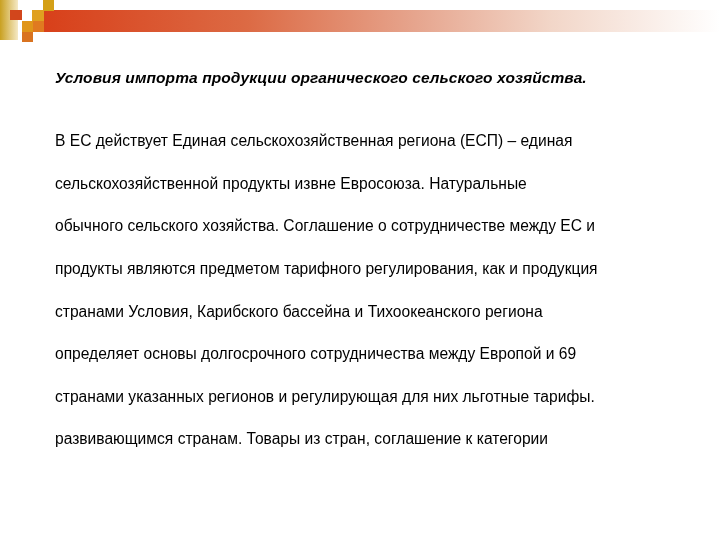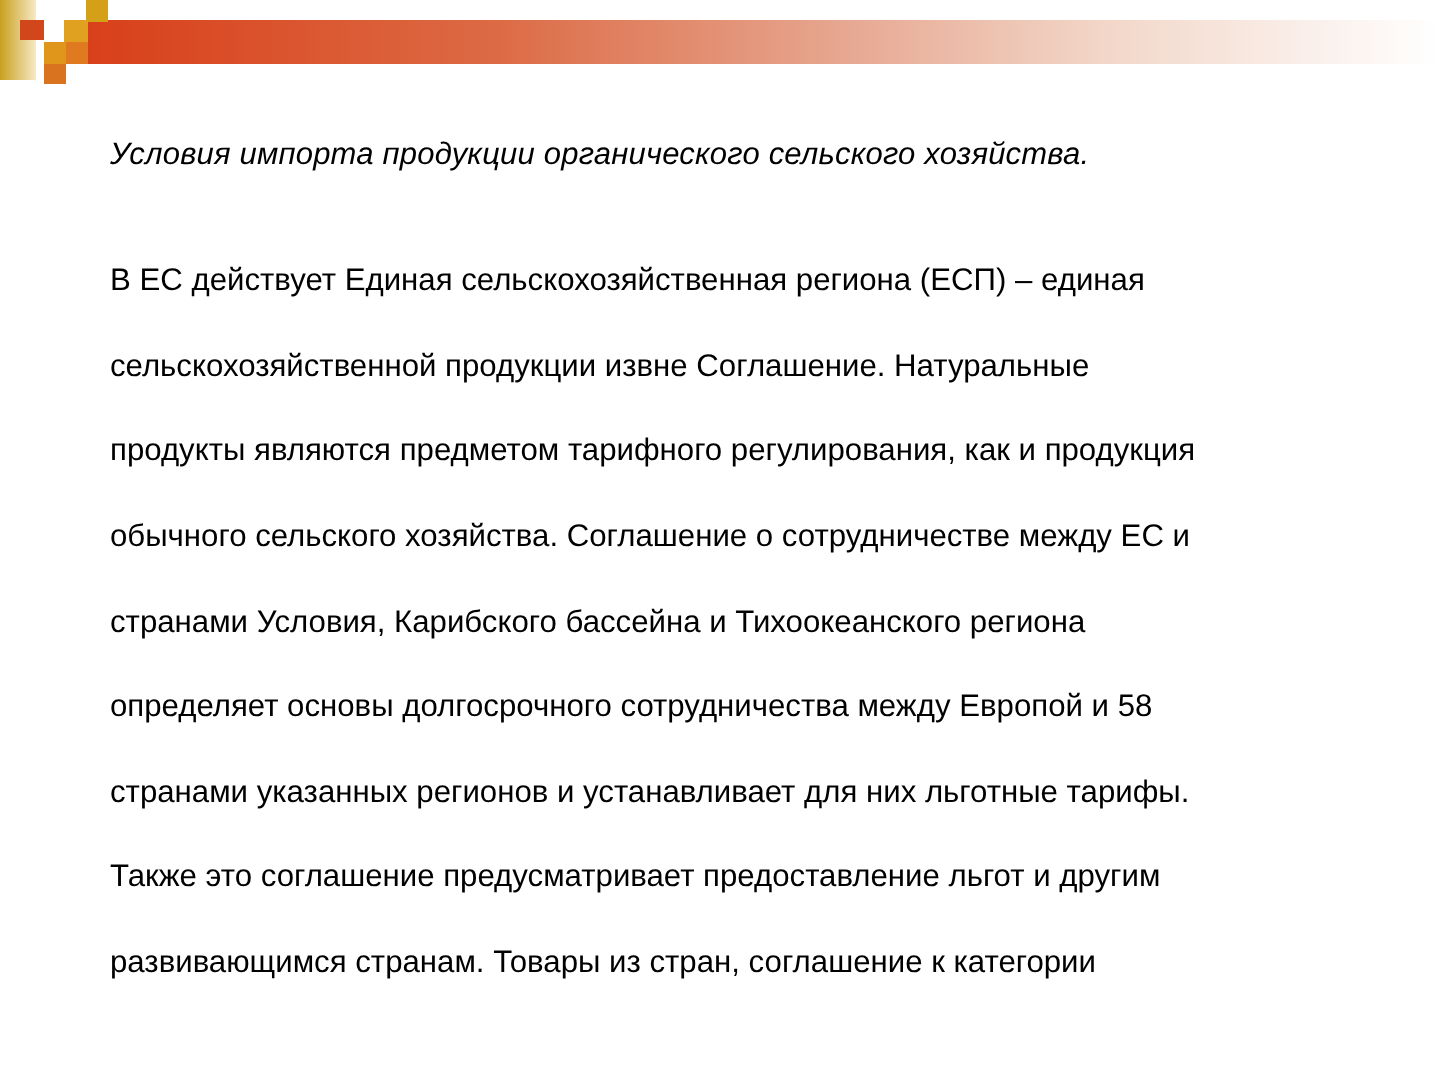--- a/index.html
+++ b/index.html
@@ -13,48 +13,47 @@
       background: linear-gradient(to right, #c9a020, #f5e9c6); }
     .sq-red { left: 10px; top: 10px; width: 12px; height: 10px; background: #d2461c; }
     .sq-gold1 { left: 43px; top: 0; width: 11px; height: 11px; background: #d4a017; }
     .sq-gold2 { left: 32px; top: 10px; width: 12px; height: 11px; background: #e0a020; }
     .sq-orange1 { left: 22px; top: 21px; width: 11px; height: 11px; background: #e0961a; }
     .sq-orange2 { left: 22px; top: 32px; width: 11px; height: 10px; background: #d97320; }
     .sq-orange3 { left: 33px; top: 21px; width: 11px; height: 11px; background: #e07a20; }
     .bar { position: absolute; left: 44px; top: 10px; width: 676px; height: 22px;
       background: linear-gradient(to right, #d8401a 0%, #dc6a44 30%, #e6a58e 55%, #f2d6c8 75%, #ffffff 100%); }
     .content { position: absolute; left: 55px; top: 68px; width: 640px; }
-    .title { font-size: 15.5px; font-weight: normal; font-style: italic; margin: 0 0 21px 0; line-height: 20px; letter-spacing: 0.1px; }
+    .title { font-size: 15.5px; font-weight: bold; font-style: italic; margin: 0 0 21px 0; line-height: 20px; letter-spacing: 0.1px; }
     .body-text { font-size: 15.6px; line-height: 21.3px; margin: 0; white-space: pre-line; }
   </style>
 </head>
 <body>
 
 <div class="deco">
   <div class="sq sq-gold-grad"></div>
   <div class="bar"></div>
   <div class="sq sq-red"></div>
   <div class="sq sq-gold1"></div>
   <div class="sq sq-gold2"></div>
   <div class="sq sq-orange1"></div>
   <div class="sq sq-orange3"></div>
   <div class="sq sq-orange2"></div>
 </div>
 
 <div class="content">
   <p class="title">Условия импорта продукции органического сельского хозяйства.</p>
   <div class="body-text">
     <div>В ЕС действует Единая сельскохозяйственная региона (ЕСП) – единая</div>
-    <div>сельскохозяйственной продукции извне Соглашение. Натуральные</div>
+    <div>сельскохозяйственной продукты извне Евросоюза. Натуральные</div>
+    <div>обычного сельского хозяйства. Соглашение о сотрудничестве между ЕС и</div>
     <div>продукты являются предметом тарифного регулирования, как и продукция</div>
-    <div>обычного сельского хозяйства. Соглашение о сотрудничестве между ЕС и</div>
     <div>странами Условия, Карибского бассейна и Тихоокеанского региона</div>
-    <div>определяет основы долгосрочного сотрудничества между Европой и 58</div>
-    <div>странами указанных регионов и устанавливает для них льготные тарифы.</div>
-    <div>Также это соглашение предусматривает предоставление льгот и другим</div>
+    <div>определяет основы долгосрочного сотрудничества между Европой и 69</div>
+    <div>странами указанных регионов и регулирующая для них льготные тарифы.</div>
     <div>развивающимся странам. Товары из стран, соглашение к категории</div>
     
     
     
     
     
     
   </div>
 </div>
 

